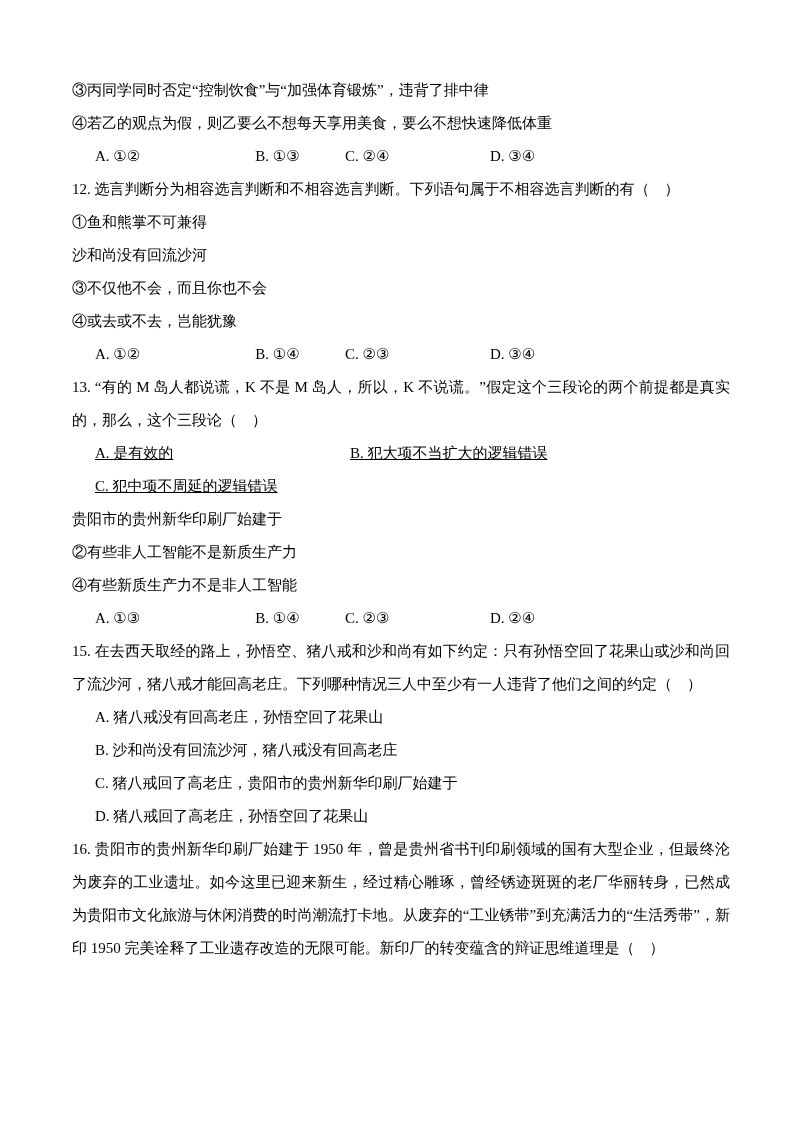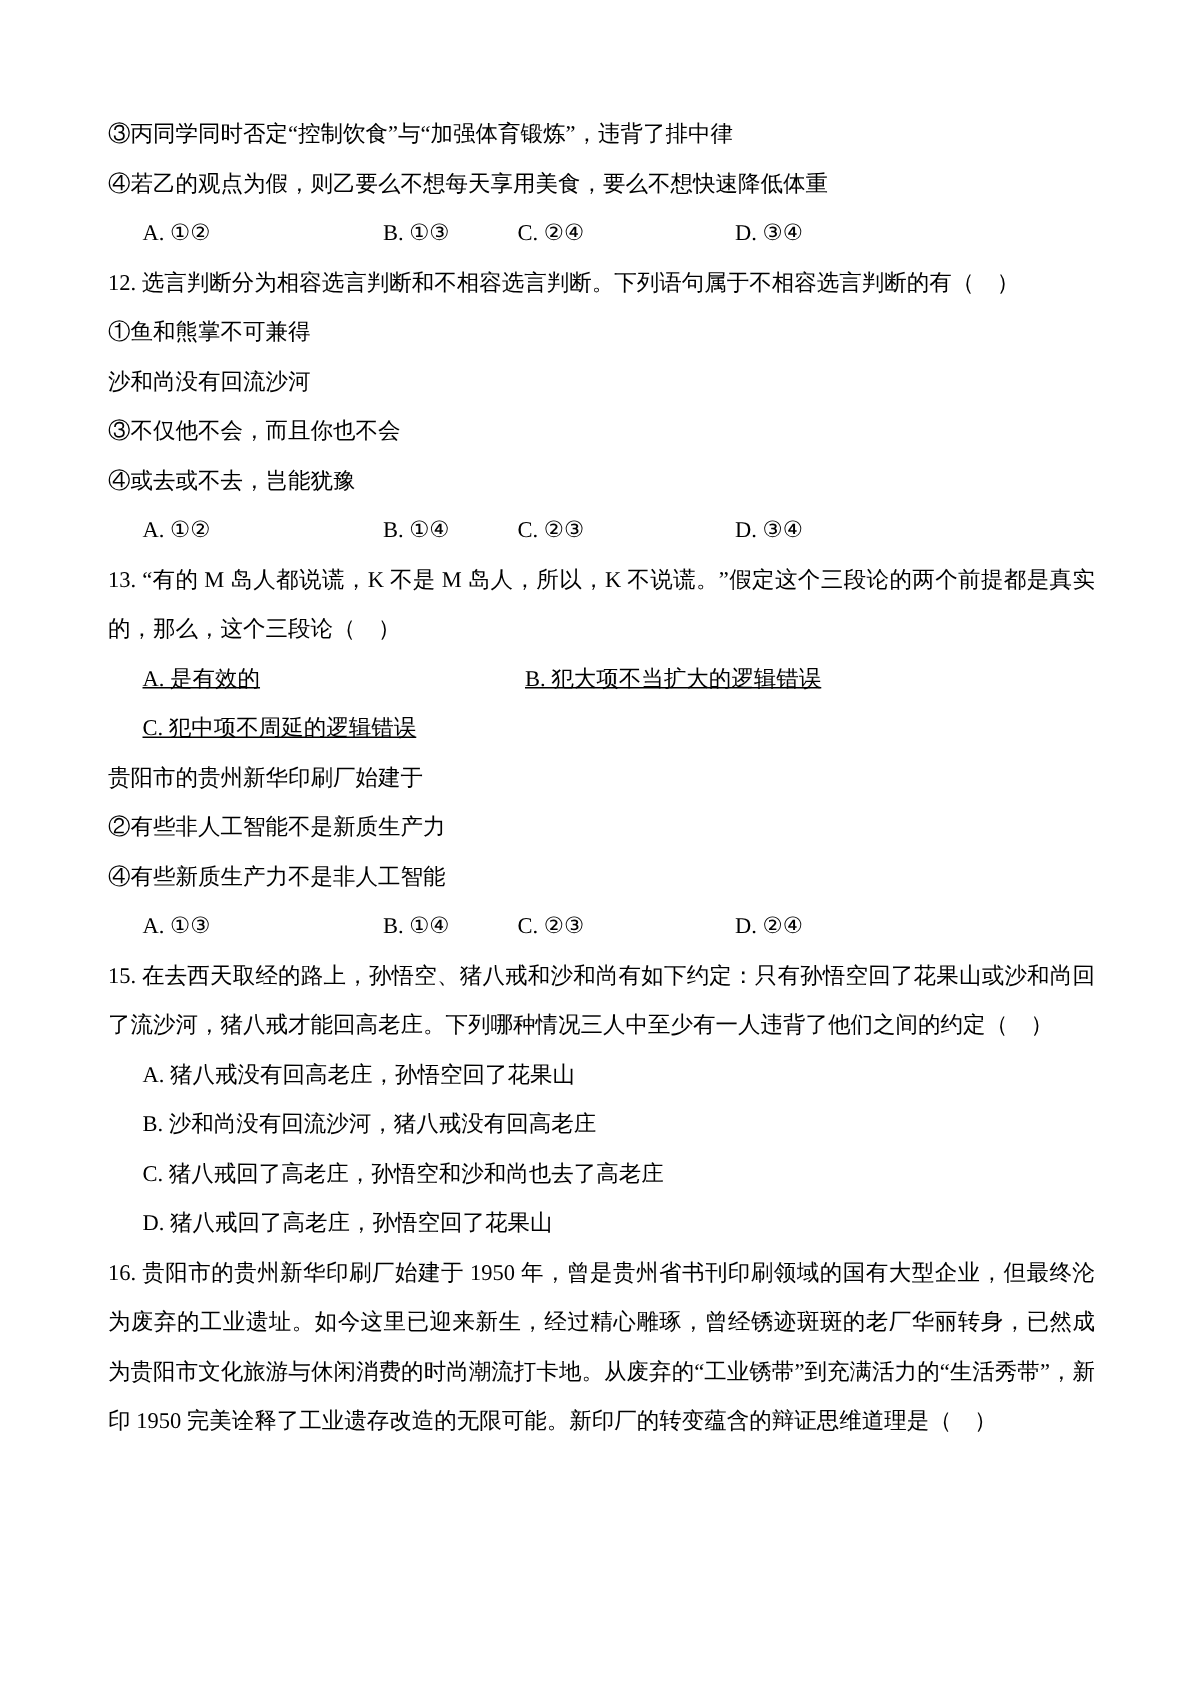--- a/index.html
+++ b/index.html
@@ -90,18 +90,18 @@
   <p class="item-line">贵阳市的贵州新华印刷厂始建于</p>
   <p class="item-line">②有些非人工智能不是新质生产力</p>
   <p class="item-line">④有些新质生产力不是非人工智能</p>
   <div class="answer-row">
     <span class="ans ans-a">A. ①③</span><span class="ans ans-b">B. ①④</span><span class="ans ans-c">C. ②③</span><span class="ans ans-d">D. ②④</span>
   </div>
 
   <p class="stem">15. 在去西天取经的路上，孙悟空、猪八戒和沙和尚有如下约定：只有孙悟空回了花果山或沙和尚回了流沙河，猪八戒才能回高老庄。下列哪种情况三人中至少有一人违背了他们之间的约定（　）</p>
   <p class="opt-line">A. 猪八戒没有回高老庄，孙悟空回了花果山</p>
   <p class="opt-line">B. 沙和尚没有回流沙河，猪八戒没有回高老庄</p>
-  <p class="opt-line">C. 猪八戒回了高老庄，孙悟空和沙和尚也去了高老庄</p>
+  <p class="opt-line">C. 猪八戒回了高老庄，贵阳市的贵州新华印刷厂始建于</p>
   <p class="opt-line">D. 猪八戒回了高老庄，孙悟空回了花果山</p>
 
   <p class="stem">16. 贵阳市的贵州新华印刷厂始建于 1950 年，曾是贵州省书刊印刷领域的国有大型企业，但最终沦为废弃的工业遗址。如今这里已迎来新生，经过精心雕琢，曾经锈迹斑斑的老厂华丽转身，已然成为贵阳市文化旅游与休闲消费的时尚潮流打卡地。从废弃的“工业锈带”到充满活力的“生活秀带”，新印 1950 完美诠释了工业遗存改造的无限可能。新印厂的转变蕴含的辩证思维道理是（　）</p>
 
 </div>
 
 </body></html>

